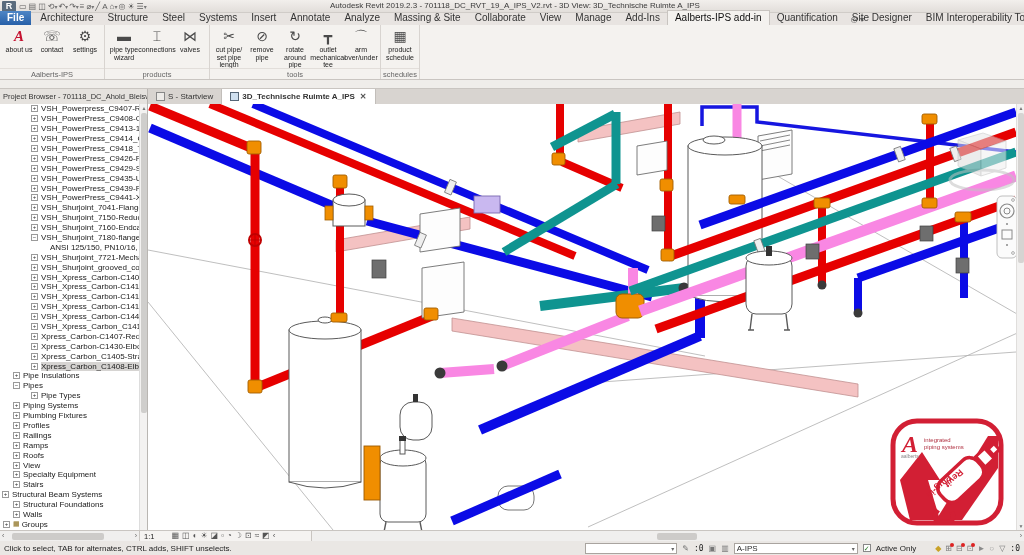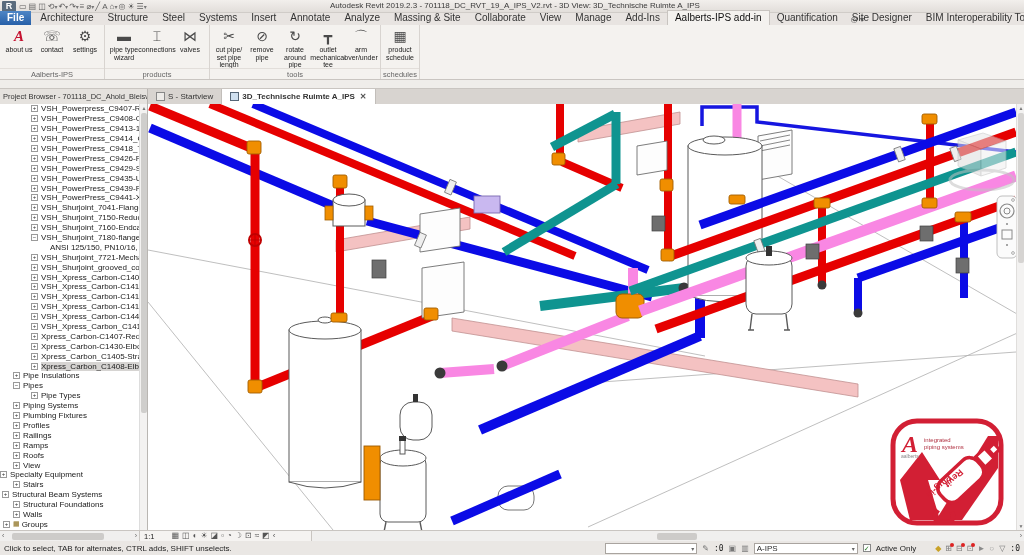--- a/index.html
+++ b/index.html
@@ -373,21 +373,21 @@
           <span class="tlab">Ramps</span>
         </div>
         <div class="trow" style="padding-left: 13px;">
           <span class="exp">+</span>
           <span class="tlab">Roofs</span>
         </div>
         <div class="trow" style="padding-left: 13px;">
           <span class="exp">+</span>
           <span class="tlab">View</span>
         </div>
-        <div class="trow" style="">
+        <div class="trow" style="padding-left: 13px;">
           <span class="exp">+</span>
           <span class="tlab">Specialty Equipment</span>
         </div>
         <div class="trow" style="padding-left: 13px;">
           <span class="exp">+</span>
           <span class="tlab">Stairs</span>
         </div>
         <div class="trow" style="padding-left: 2px;">
           <span class="exp">+</span>
           <span class="tlab">Structural Beam Systems</span>
@@ -668,21 +668,21 @@
     <span id="status-hint">Click to select, TAB for alternates, CTRL adds, SHIFT unselects.</span>
     <span id="sb-right">
       <span class="combo" style="width:92px">
         <span class="cv"></span>
           <span class="dd">▾</span>
       </span>
       <span class="sb-ico">✎</span>
       <span class="sb-lab mono">:0</span>
       <span class="sb-ico">▣</span>
       <span class="sb-ico">▥</span>
-      <span class="combo" style="width:104px">
+      <span class="combo" style="width:124px">
         <span class="cv">A-IPS</span>
           <span class="dd">▾</span>
       </span>
       <span class="chk">✓</span>
       <span class="sb-lab">Active Only</span>
       <span id="sb-icons" style="display:flex;gap:4px;margin-left:14px">
           <span class="sb-ico" style="color: rgb(201, 162, 39);">◆</span>
           <span class="sb-ico badge" style="color: rgb(122, 122, 122);">⊞</span>
           <span class="sb-ico badge" style="color: rgb(122, 122, 122);">⊟</span>
           <span class="sb-ico badge" style="color: rgb(122, 122, 122);">⊡</span>

